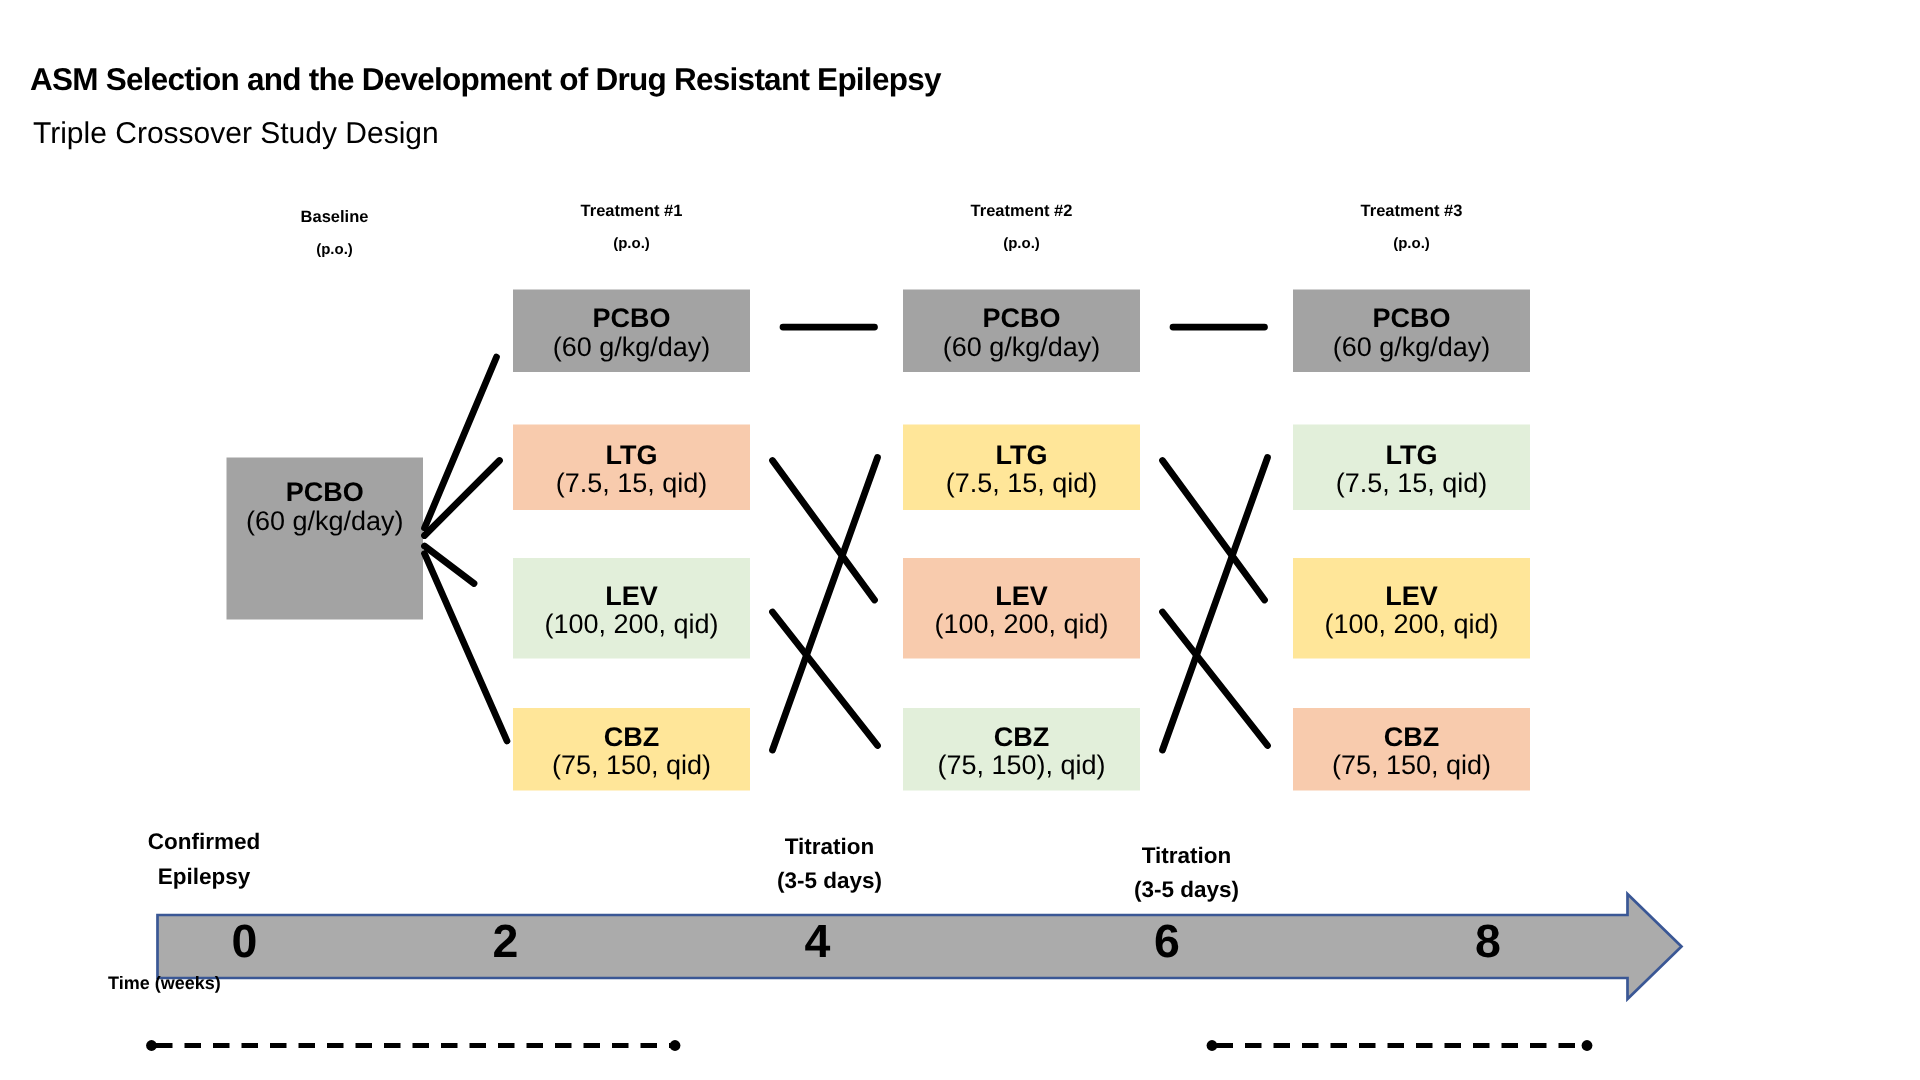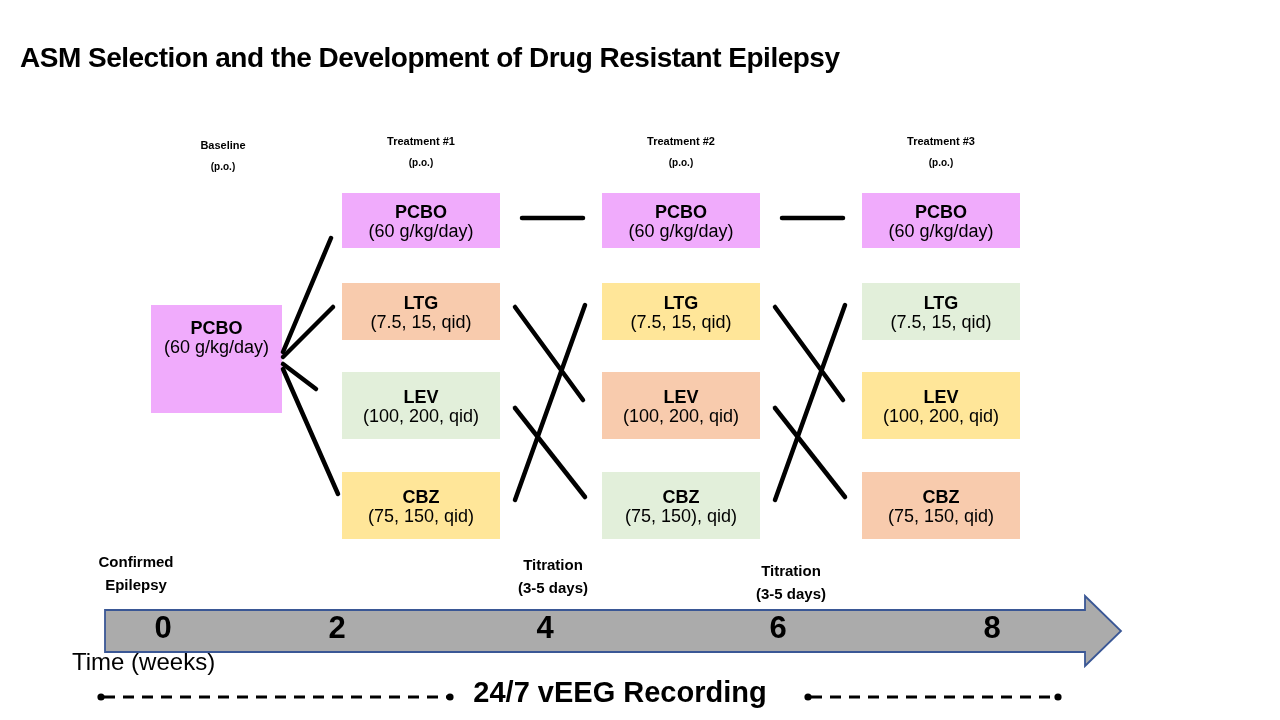--- a/index.html
+++ b/index.html
@@ -1,80 +1,81 @@
 <!DOCTYPE html>
 <html><head>
 <meta charset="utf-8">
 <style>
   html,body{margin:0;padding:0;background:#fff;}
   .slide{
     position:relative;width:1280px;height:720px;background:#ffffff;overflow:hidden;
     font-family:"Liberation Sans","DejaVu Sans",sans-serif;color:#000;
   }
   .title{
-    position:absolute;left:20px;top:42px;font-size:28px;font-weight:700;letter-spacing:-0.5px;
+    position:absolute;left:20px;top:42px;font-size:21px;font-weight:700;letter-spacing:-0.5px;
   }
   .subtitle{
     position:absolute;left:22px;top:78px;font-size:20px;font-weight:400;
   }
   .col-header{position:absolute;text-align:center;line-height:22px;}
   .col-header .h1{font-size:11px;font-weight:700;display:block;}
   .col-header .h2{font-size:10px;font-weight:700;display:block;}
   .hdr-baseline{left:143px;top:134px;width:160px;}
   .hdr-t1{left:342px;top:130px;width:158px;}
   .hdr-t2{left:602px;top:130px;width:158px;}
   .hdr-t3{left:862px;top:130px;width:158px;}
 
   .box{
     position:absolute;display:flex;flex-direction:column;align-items:center;justify-content:center;
     text-align:center;
   }
   .box .lbl{font-size:18px;font-weight:700;line-height:22px;}
   .box .dose{font-size:18px;font-weight:400;line-height:17px;}
-  .box[data-color="pcbo"]{background:#f0abfc;}
+  .box[data-color="pcbo"]{background:#a3a3a3;}
   .box[data-color="orange"]{background:#f8cbad;}
   .box[data-color="green"]{background:#e2efda;}
   .box[data-color="yellow"]{background:#ffe699;}
 
   .c0{left:342px;width:158px;}
   .c1{left:602px;width:158px;}
   .c2{left:862px;width:158px;}
   .r0{top:193px;height:55px;}
   .r1{top:283px;height:57px;}
   .r2{top:372px;height:67px;}
-  .r3{top:472px;height:67px;}
+  .r3{top:472px;height:55px;}
 
   .baseline-box{
     left:151px;top:305px;width:131px;height:108px;justify-content:flex-start;padding-top:12px;
     box-sizing:border-box;
   }
 
   .overlay{position:absolute;left:0;top:0;width:1280px;height:720px;pointer-events:none;}
 
   .tick{
     position:absolute;top:608px;transform:translateX(-50%);
     font-size:31px;font-weight:700;line-height:40px;
   }
   .small-note{position:absolute;transform:translateX(-50%);text-align:center;
     font-size:15px;font-weight:700;line-height:23px;}
   .note-confirmed{left:136px;top:550px;}
   .note-titration1{left:553px;top:553px;}
   .note-titration2{left:791px;top:559px;}
-  .time-label{position:absolute;left:72px;top:648px;font-size:24px;font-weight:400;}
+  .time-label{position:absolute;left:72px;top:648px;font-size:12px;font-weight:700;}
   .veeg-label{
     position:absolute;left:620px;top:676px;transform:translateX(-50%);
     font-size:29px;font-weight:700;white-space:nowrap;
   }
 </style>
 </head>
 <body>
 
 <div class="slide">
 
   <div class="title">ASM Selection and the Development of Drug Resistant Epilepsy</div>
+  <div class="subtitle">Triple Crossover Study Design</div>
 
   <div class="col-header hdr-baseline">
     <span class="h1">Baseline</span>
     <span class="h2">(p.o.)</span>
   </div>
   <div class="col-header hdr-t1">
     <span class="h1">Treatment #1</span>
     <span class="h2">(p.o.)</span>
   </div>
   <div class="col-header hdr-t2">
@@ -186,15 +187,14 @@
   </div>
   <div class="small-note note-titration1">
     <div>Titration</div>
     <div>(3-5 days)</div>
   </div>
   <div class="small-note note-titration2">
     <div>Titration</div>
     <div>(3-5 days)</div>
   </div>
   <div class="time-label">Time (weeks)</div>
-  <div class="veeg-label">24/7 vEEG Recording</div>
 
 </div>
 
 </body></html>

